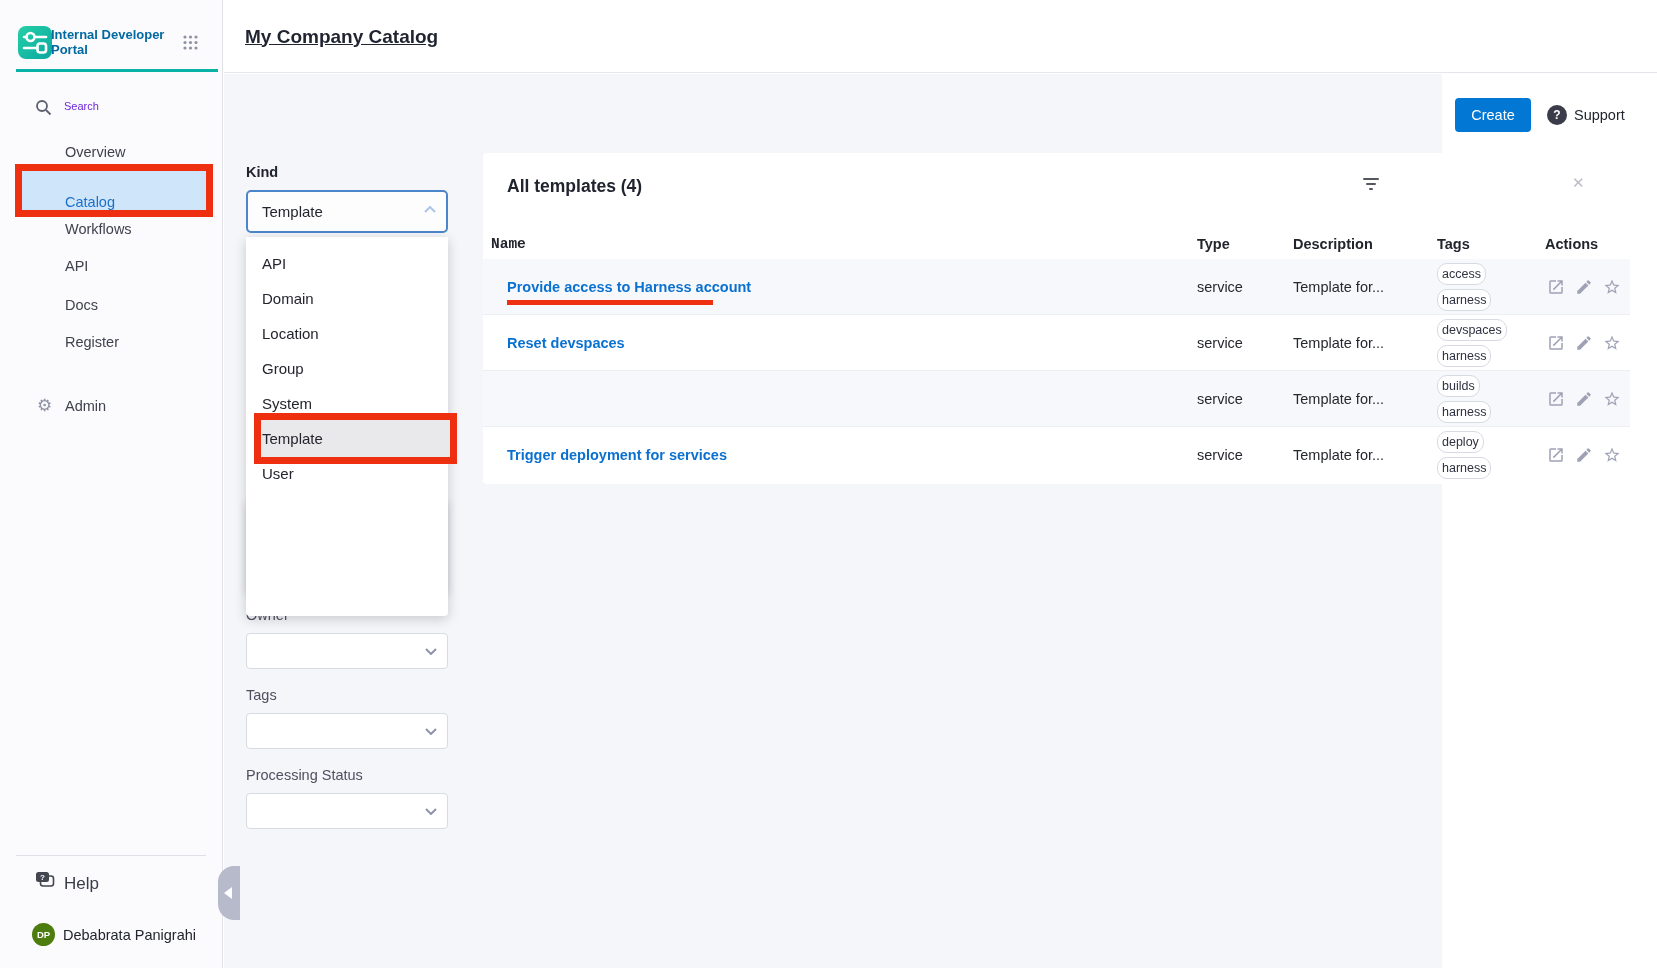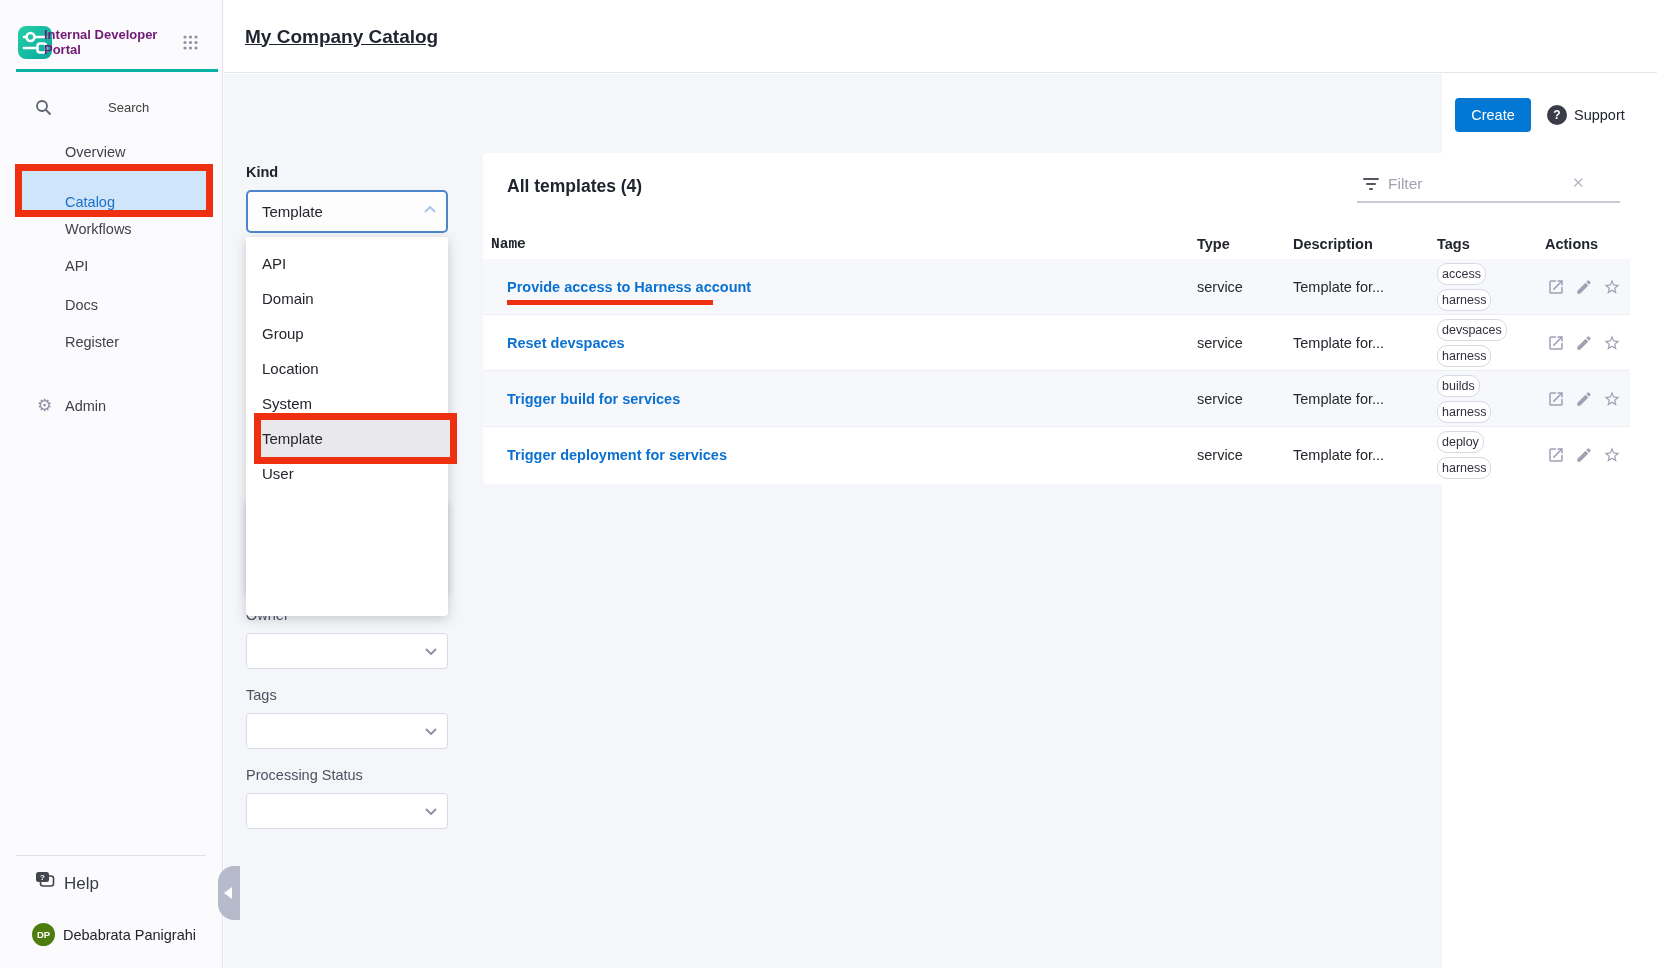--- a/index.html
+++ b/index.html
@@ -3,26 +3,26 @@
 <meta charset="utf-8">
 <style>
   * { margin:0; padding:0; box-sizing:border-box; }
   html,body { width:1657px; height:968px; }
   body { font-family:"Liberation Sans", sans-serif; background:#fff; overflow:hidden; }
   #app { position:relative; width:1657px; height:968px; background:#fff; }
 
   
   .sidebar { position:absolute; left:0; top:0; width:223px; height:968px; background:#fbfbfd; border-right:1px solid #e2e3e9; z-index:5; }
   .logo-icon { position:absolute; left:18px; top:26px; width:34px; height:33px; border-radius:8px; background:linear-gradient(135deg,#25d0a5 0%,#0aa7a1 100%); }
-  .logo-title { position:absolute; left:44px; top:27px; width:118px; font-size:13px; font-weight:700; line-height:15px; color:#701a75; }
+  .logo-title { position:absolute; left:51px; top:27px; width:118px; font-size:13px; font-weight:700; line-height:15px; color:#0369a1; }
   .apps-grid { position:absolute; left:183px; top:35px; width:15px; height:15px; cursor:pointer; }
   .teal-line { position:absolute; left:16px; top:69px; width:202px; height:3px; background:#08b2a4; }
   .search-row { position:absolute; left:0; top:96px; width:223px; height:26px; cursor:pointer; }
   .search-row .s-icon { position:absolute; left:35px; top:3px; }
-  .search-row .s-label { position:absolute; left:64px; top:4px; font-size:13px; color:#404040;margin-left:44px; }
+  .search-row .s-label { position:absolute; left:64px; top:4px; font-size:11px; color:#6d28d9; }
   .nav-label { position:absolute; left:65px; font-size:14.5px; color:#3f414d; cursor:pointer; }
   .ann-catalog { position:absolute; left:15px; top:164px; width:198px; height:53px; border:7px solid #ee2f10; z-index:20; }
   .catalog-hl { width:100%; height:100%; background:#cfe6fa; display:flex; align-items:flex-end; padding-left:43px; cursor:pointer; }
   .catalog-hl span { font-size:14.5px; color:#1b6fc9; }
   .admin-row { position:absolute; left:0; top:394px; width:223px; height:26px; cursor:pointer; }
   .admin-row .g-icon { position:absolute; left:37px; top:1px; font-size:17px; color:#8f92a3; }
   .admin-row .a-label { position:absolute; left:65px; top:4px; font-size:14.5px; color:#3f414d; }
   .side-divider { position:absolute; left:16px; top:855px; width:190px; height:1px; background:#dde0e6; }
   .help-row { position:absolute; left:0; top:869px; width:223px; height:26px; cursor:pointer; }
   .help-row .h-icon { position:absolute; left:35px; top:2px; }
@@ -186,24 +186,24 @@
     </div>
 
     <div class="kind-menu">
       <div class="kind-opt">
           <span class="opt-text">API</span>
         </div>
       <div class="kind-opt">
           <span class="opt-text">Domain</span>
         </div>
       <div class="kind-opt">
+          <span class="opt-text">Location</span>
+        </div>
+      <div class="kind-opt">
           <span class="opt-text">Group</span>
-        </div>
-      <div class="kind-opt">
-          <span class="opt-text">Location</span>
         </div>
       <div class="kind-opt">
           <span class="opt-text">System</span>
         </div>
       <div class="kind-opt">
         <div class="ann-template"></div>
         <span class="opt-text">Template</span>
       </div>
       <div class="kind-opt">
           <span class="opt-text">User</span>
@@ -247,21 +247,20 @@
     <div class="table-card">
       <div class="table-title">All templates (4)</div>
 
       <span class="tfilter-icon">
         <svg width="18" height="14" viewBox="0 0 18 14" fill="#55575f">
           <rect x="1" y="1" width="16" height="2" rx="1"></rect>
           <rect x="4" y="6" width="10" height="2" rx="1"></rect>
           <rect x="7" y="11" width="4" height="2" rx="1"></rect>
         </svg>
       </span>
-      <input class="tfilter-input" type="text" placeholder="Filter" style="">
       <span class="tfilter-clear">✕</span>
 
       <div class="thead" style="left:8px;font-family:Liberation Mono, monospace;">Name</div>
       <div class="thead" style="left:714px;">Type</div>
       <div class="thead" style="left:810px;">Description</div>
       <div class="thead" style="left:954px;">Tags</div>
       <div class="thead" style="left:1062px;">Actions</div>
       <div class="thead-divider"></div>
 
       <div class="trow alt" style="top:106px;">
@@ -301,21 +300,20 @@
           <svg class="act-icon" viewBox="0 0 24 24" fill="currentColor">
               <path d="M3 17.25V21h3.75L17.81 9.94l-3.75-3.75L3 17.25zM20.71 7.04a1 1 0 0 0 0-1.41l-2.34-2.34a1 1 0 0 0-1.41 0l-1.83 1.83 3.75 3.75 1.83-1.83z"></path>
             </svg>
           <svg class="act-icon" viewBox="0 0 24 24" fill="currentColor">
               <path d="M22 9.24l-7.19-.62L12 2 9.19 8.63 2 9.24l5.46 4.73L5.82 21 12 17.27 18.18 21l-1.63-7.03L22 9.24zM12 15.4l-3.76 2.27 1-4.28-3.32-2.88 4.38-.38L12 6.1l1.71 4.04 4.38.38-3.32 2.88 1 4.28L12 15.4z"></path>
             </svg>
         </span>
       </div>
 
       <div class="trow alt" style="top:218px;">
-        <span class="cell-name">Trigger build for services</span>
         <span class="cell-type">service</span>
         <span class="cell-desc">Template for...</span>
         <span class="cell-tags">
           <span class="tag-chip">builds</span>
           <span class="tag-chip">harness</span>
         </span>
         <span class="cell-actions">
           <svg class="act-icon" viewBox="0 0 24 24" fill="currentColor">
               <path d="M19 19H5V5h7V3H5a2 2 0 0 0-2 2v14a2 2 0 0 0 2 2h14c1.1 0 2-.9 2-2v-7h-2v7zM14 3v2h3.59l-9.83 9.83 1.41 1.41L19 6.41V10h2V3h-7z"></path>
             </svg>

